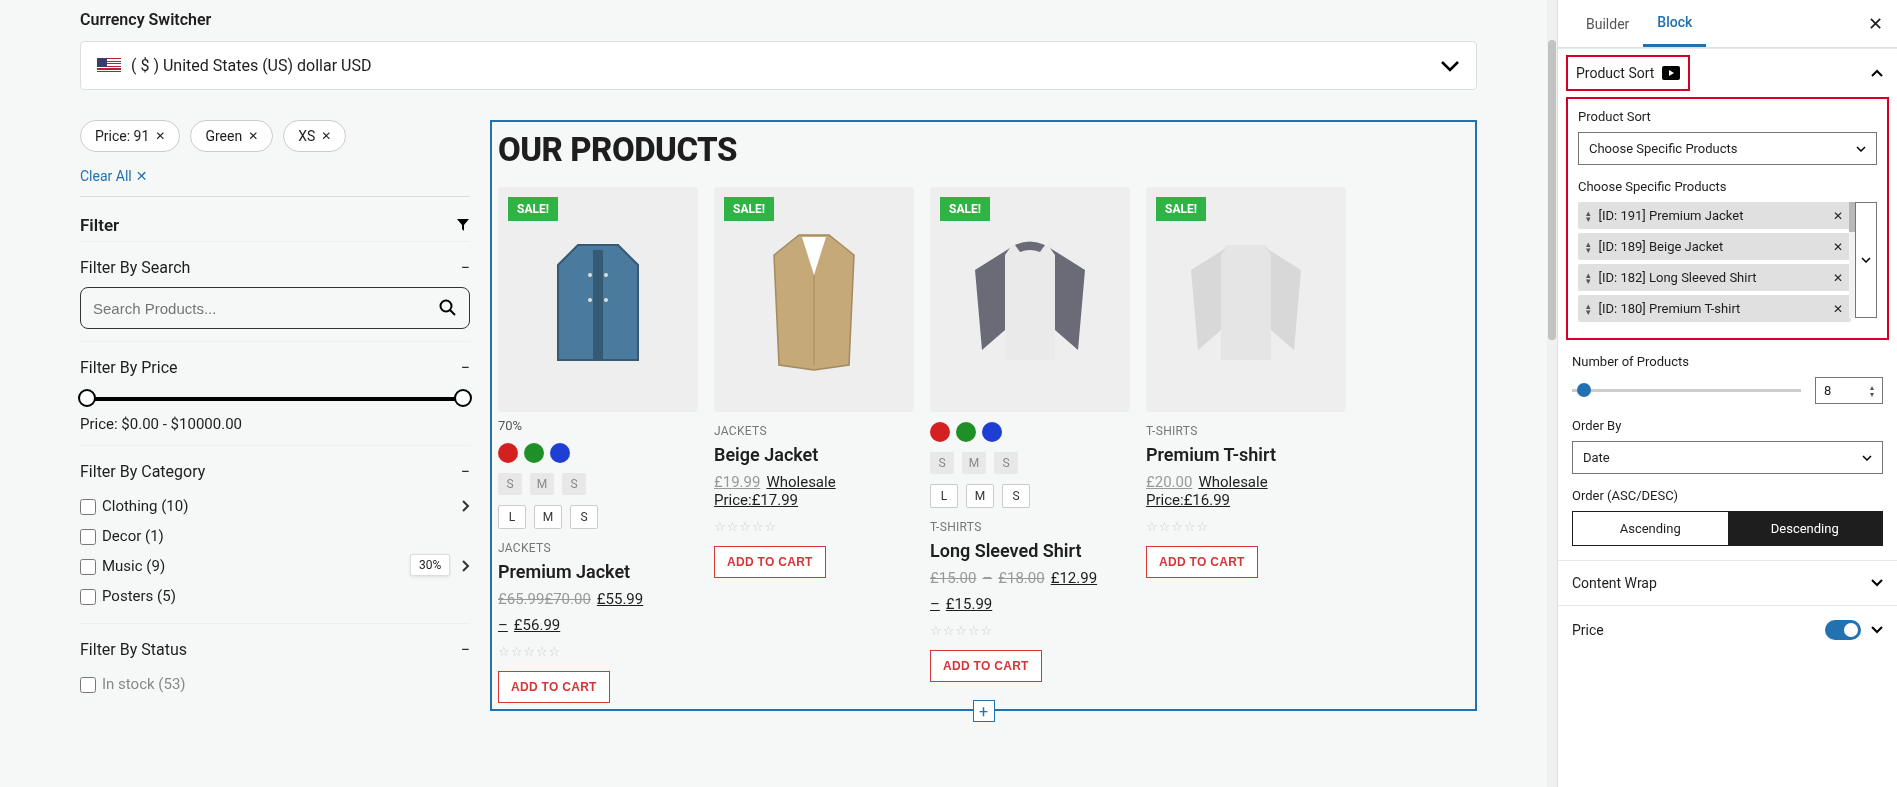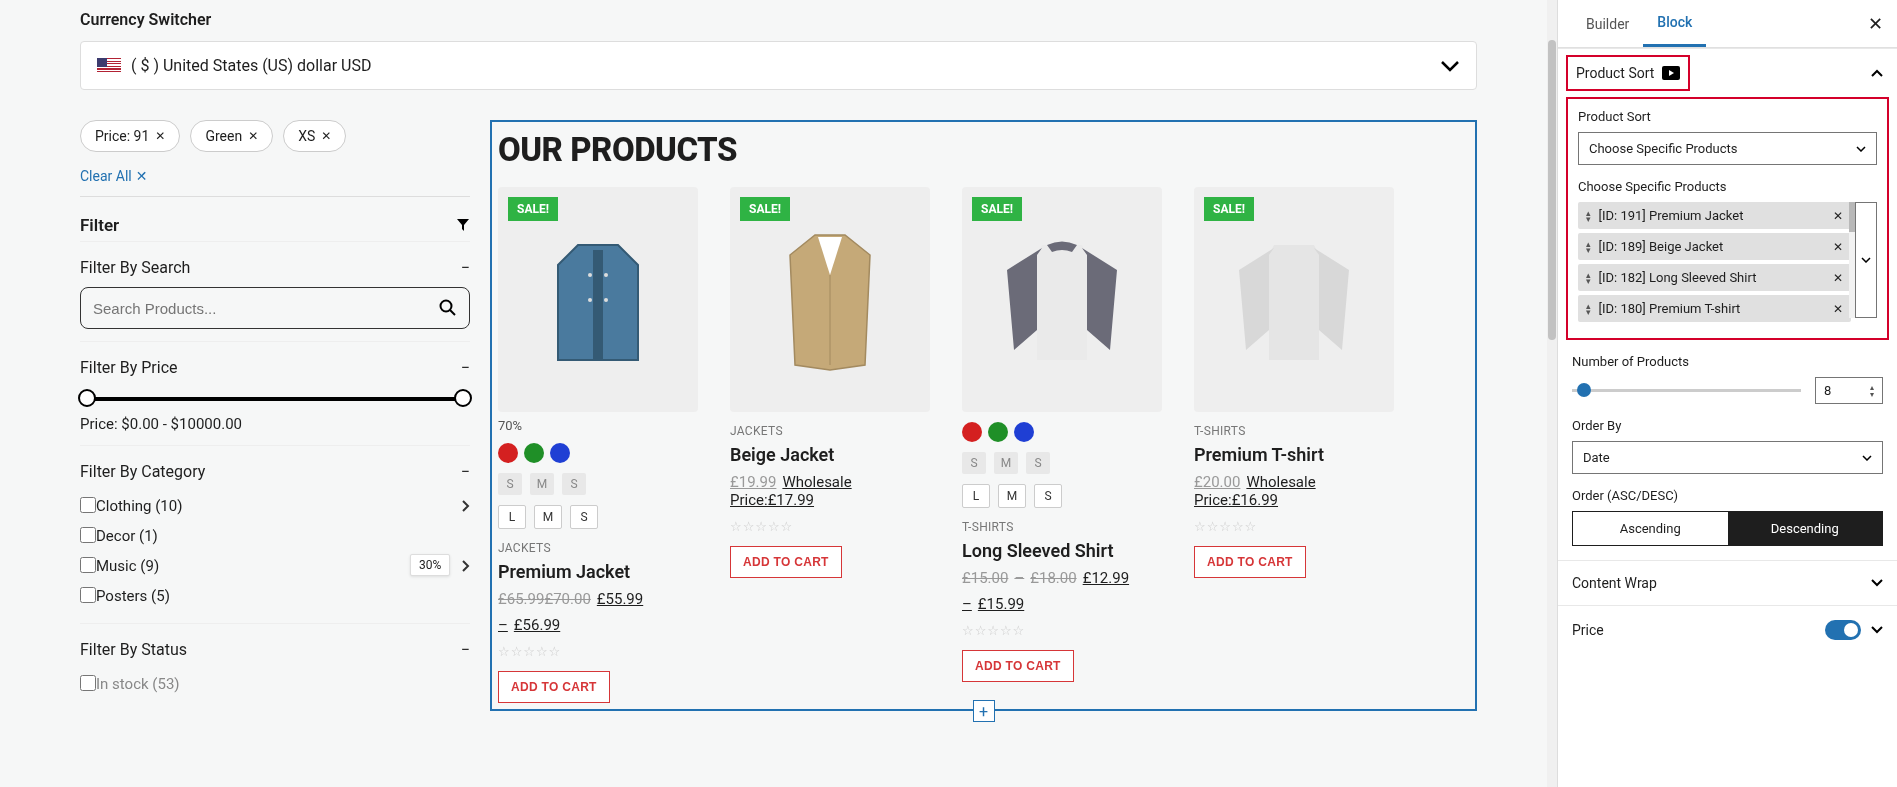--- a/index.html
+++ b/index.html
@@ -21,26 +21,26 @@
 .tag-x { font-size: 12px; }
 .clear-all { color: #2271b1; font-size: 14px; margin-bottom: 12px; display: inline-flex; align-items: center; gap: 4px; }
 .filter-header { display: flex; justify-content: space-between; align-items: center; border-top: 1px solid #ddd; padding: 18px 0 6px; font-size: 17px; font-weight: 600; }
 .filter-section { border-top: 1px solid #eee; padding: 16px 0 12px; }
 .filter-section-head { display: flex; justify-content: space-between; align-items: center; font-size: 16px; margin-bottom: 10px; }
 .search-box { border: 1px solid #333; border-radius: 8px; display: flex; align-items: center; padding: 0 12px; height: 42px; }
 .search-box input { flex: 1; border: none; outline: none; font-size: 15px; background: transparent; }
 .price-slider { height: 4px; background: #000; border-radius: 2px; margin: 20px 6px 14px; position: relative; }
 .price-slider .handle { width: 18px; height: 18px; border: 2px solid #000; background: #fff; border-radius: 50%; position: absolute; top: -8px; }
 .price-text { font-size: 15px; }
-.cat-item { display: flex; align-items: flex-start; gap: 0; padding: 6px 0; font-size: 15px; }
+.cat-item { display: flex; align-items: flex-end; gap: 6px; padding: 6px 0; font-size: 15px; }
 .cat-item input { width: 16px; height: 16px; }
 .cat-row { display: flex; justify-content: space-between; align-items: center; }
 .products-area { flex: 1; border: 2px solid #2271b1; padding: 8px 14px 6px 6px; position: relative; }
 .products-title { font-size: 33px; font-weight: 800; margin-bottom: 18px; letter-spacing: -0.5px; }
-.products-grid { display: flex; gap: 32px; }
+.products-grid { display: flex; gap: 16px; }
 .product { width: 200px; }
 .product-img { height: 225px; background: #eee; border-radius: 4px; position: relative; display: flex; align-items: center; justify-content: center; }
 .badge { position: absolute; top: 10px; left: 10px; background: #2fb344; color: #fff; font-size: 12px; font-weight: 700; padding: 5px 9px; }
 .swatches { display: flex; gap: 6px; margin-top: 10px; }
 .swatch { width: 20px; height: 20px; border-radius: 50%; }
 .size-row { display: flex; gap: 8px; margin-top: 10px; }
 .size { background: #e8e8e8; width: 24px; height: 22px; font-size: 12px; display: flex; align-items: center; justify-content: center; color: #888; border-radius: 2px; }
 .size.boxed { border: 1px solid #ccc; background: #fff; color: #333; width: 28px; height: 24px; }
 .cat-label { font-size: 12px; color: #777; margin-top: 12px; letter-spacing: 0.3px; }
 .prod-name { font-weight: 600; font-size: 18px; margin-top: 6px; }

